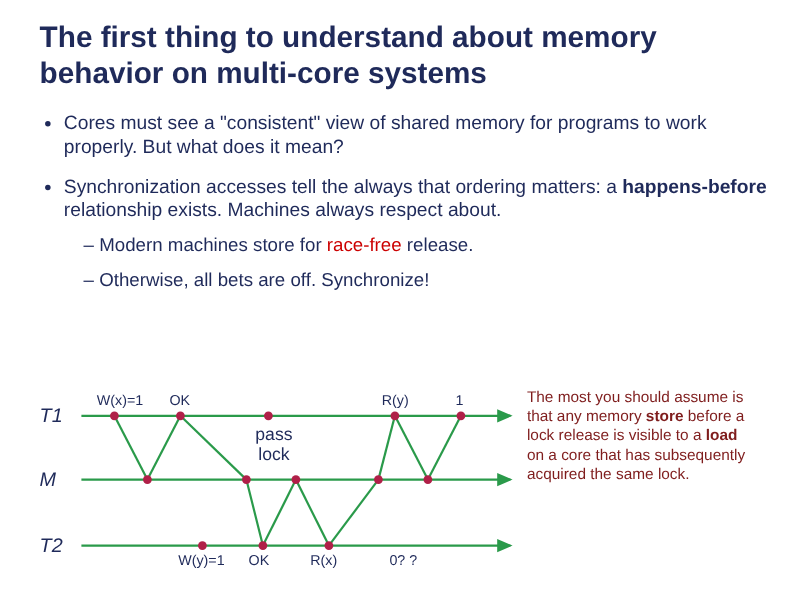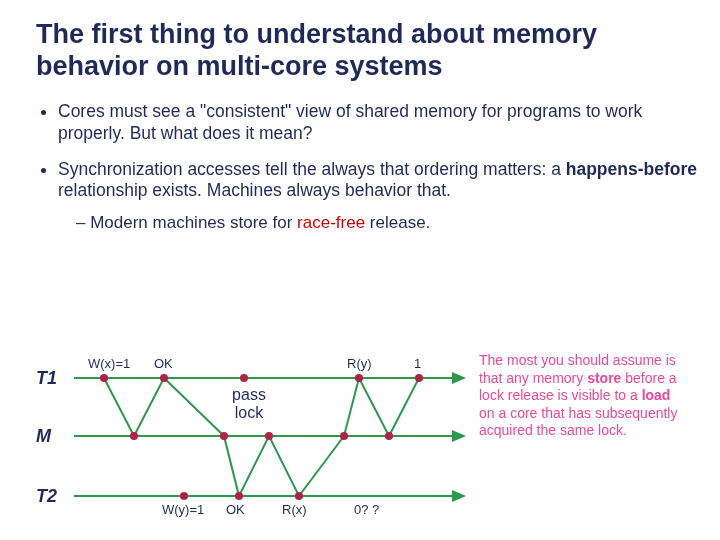--- a/index.html
+++ b/index.html
@@ -47,52 +47,53 @@
     width: 648px;
     height: 175px;
   }
   .side-note {
     position: absolute;
     right: 0;
     top: 2px;
     width: 205px;
     font-size: 14px;
     line-height: 1.25;
-    color: #ec4899;
+    color: #7f1d1d;
   }
   .row-label {
     position: absolute;
     left: 0;
     font-size: 18px;
-    font-weight: bold;
+    font-weight: normal;
     font-style: italic;
     color: #1f2a5a;
   }
   svg { overflow: visible; }
   .evlbl { font-size: 13px; fill: #1f2a5a; font-family: Arial; }
   .axis { stroke: #2a9a4a; stroke-width: 2; fill: none; }
   .edge { stroke: #2a9a4a; stroke-width: 2; fill: none; }
   .dot  { fill: #b02048; }
   .arrowhead { fill: #2a9a4a; }
   .pass { font-size: 16px; fill: #1f2a5a; font-family: Arial; text-anchor: middle; }
 </style>
 </head>
 <body>
 
 <div class="slide">
   <div class="title">The first thing to understand about memory behavior on multi-core systems</div>
 
   <ul class="bullets">
     <li>Cores must see a "consistent" view of shared memory for programs to work properly.  But what does it mean?</li>
     <li>
-      <span>Synchronization accesses tell the always that ordering matters: a </span><span class="bold">happens-before</span><span> relationship exists.  Machines always behavior that.</span>
+      <span>Synchronization accesses tell the always that ordering matters: a </span><span class="bold">happens-before</span><span> relationship exists.  Machines always respect about.</span>
       <ul class="sub">
         <li>
           <span>Modern machines store for </span><span class="red">race-free</span><span> release.</span>
         </li>
+        <li>Otherwise, all bets are off.  Synchronize!</li>
       </ul>
     </li>
   </ul>
 
   <div class="diagram-area">
     <div class="row-label" style="top:18px;">T1</div>
     <div class="row-label" style="top:76px;">M</div>
     <div class="row-label" style="top:136px;text-align:center;">T2</div>
 
     <svg width="440" height="175" style="position:absolute; left:28px; top:0;">

